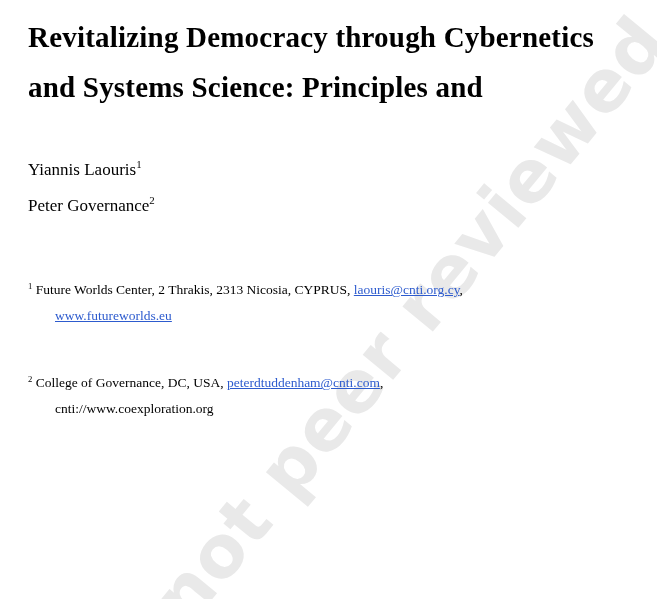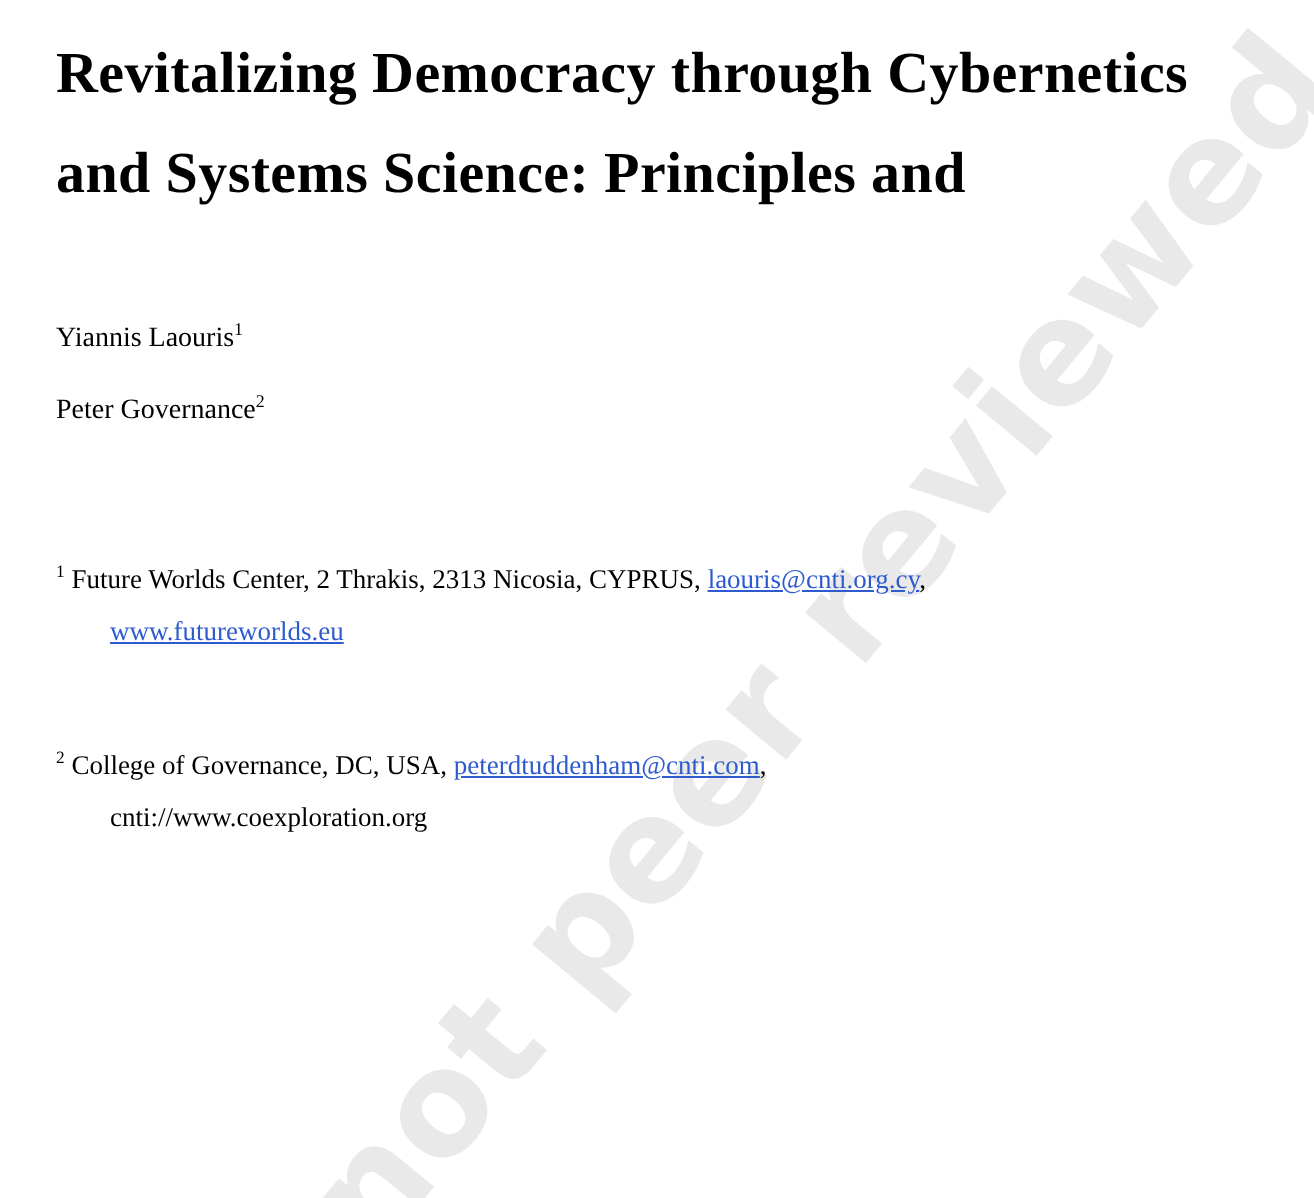--- a/index.html
+++ b/index.html
@@ -39,21 +39,21 @@
   .title {
     font-weight: bold;
     font-size: 29px;
     line-height: 50px;
     letter-spacing: 0.2px;
   }
   .title .title-line { white-space: nowrap; }
 
   .authors {
     margin-top: 40px;
-    font-size: 14px;
+    font-size: 17px;
     line-height: 36px;
   }
   .author-line { white-space: nowrap; }
 
   sup {
     font-size: 0.64em;
     line-height: 0;
     vertical-align: super;
   }
 

